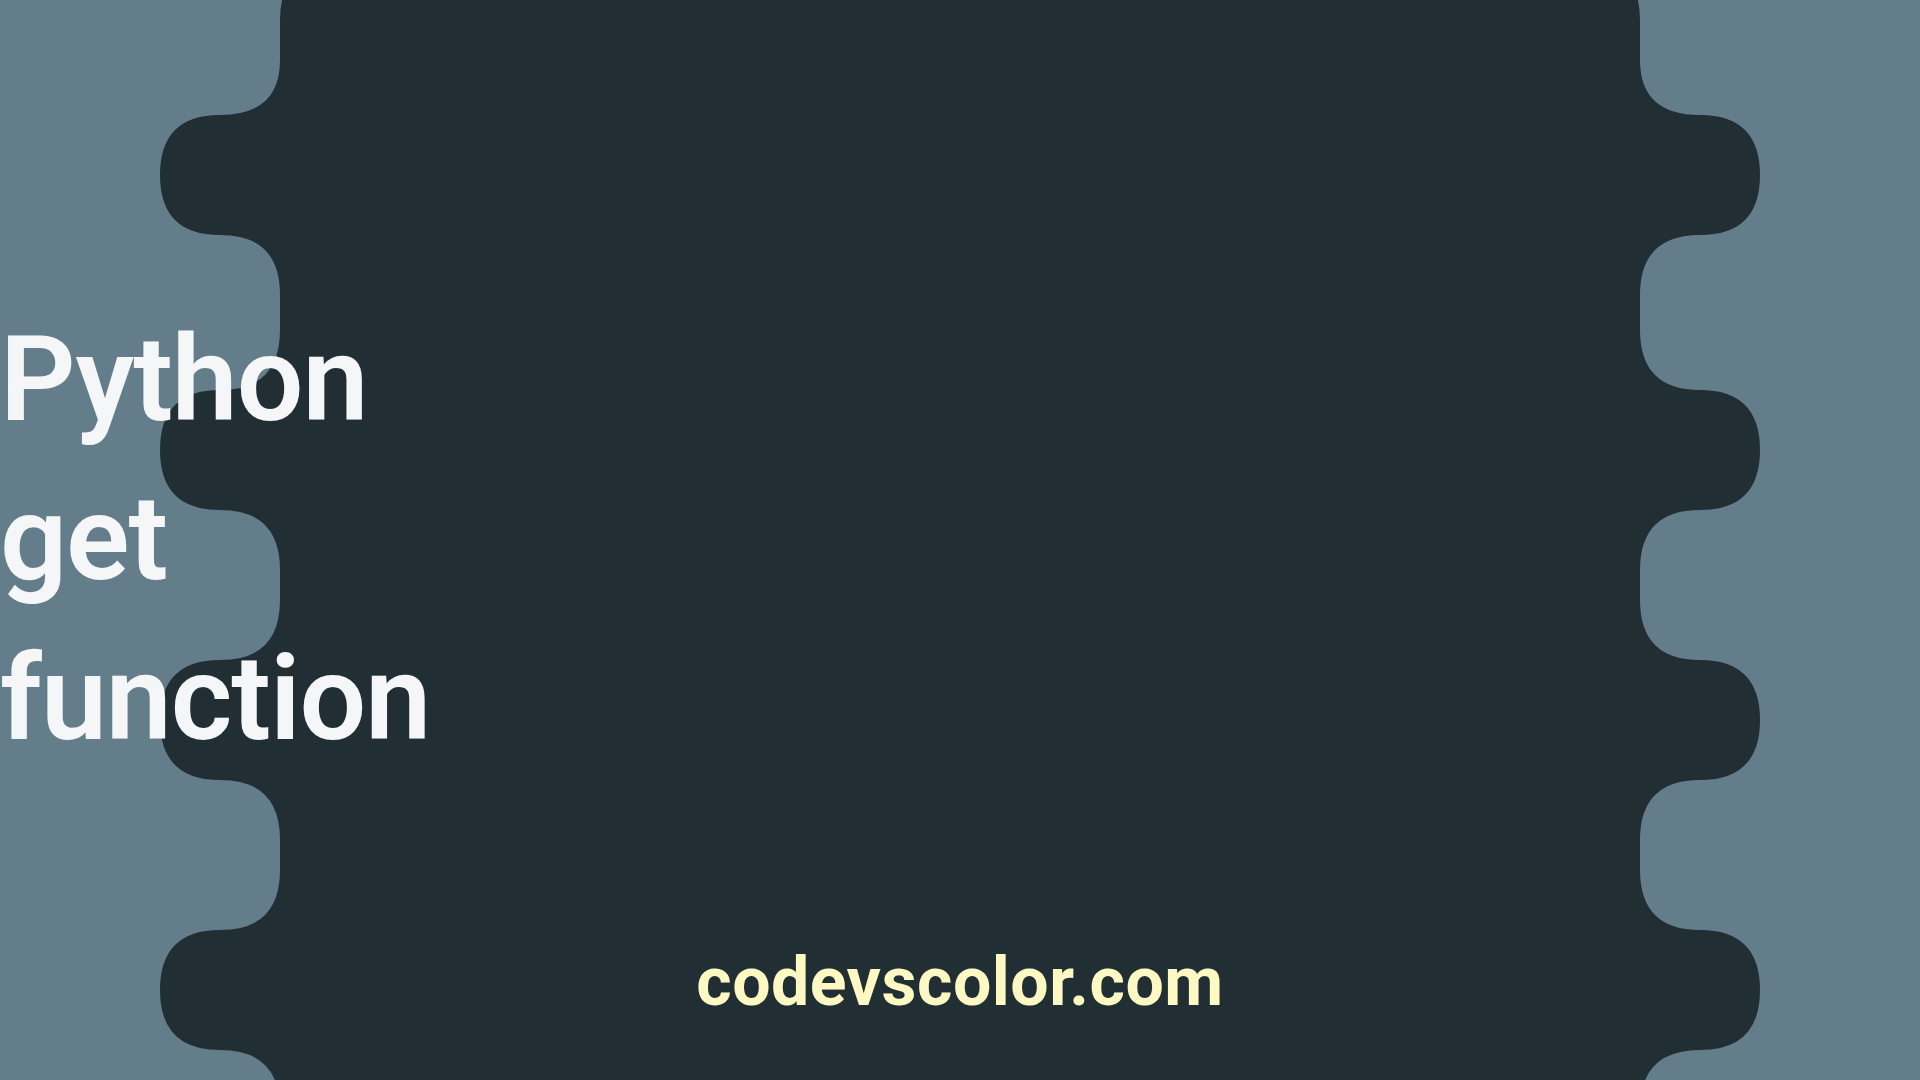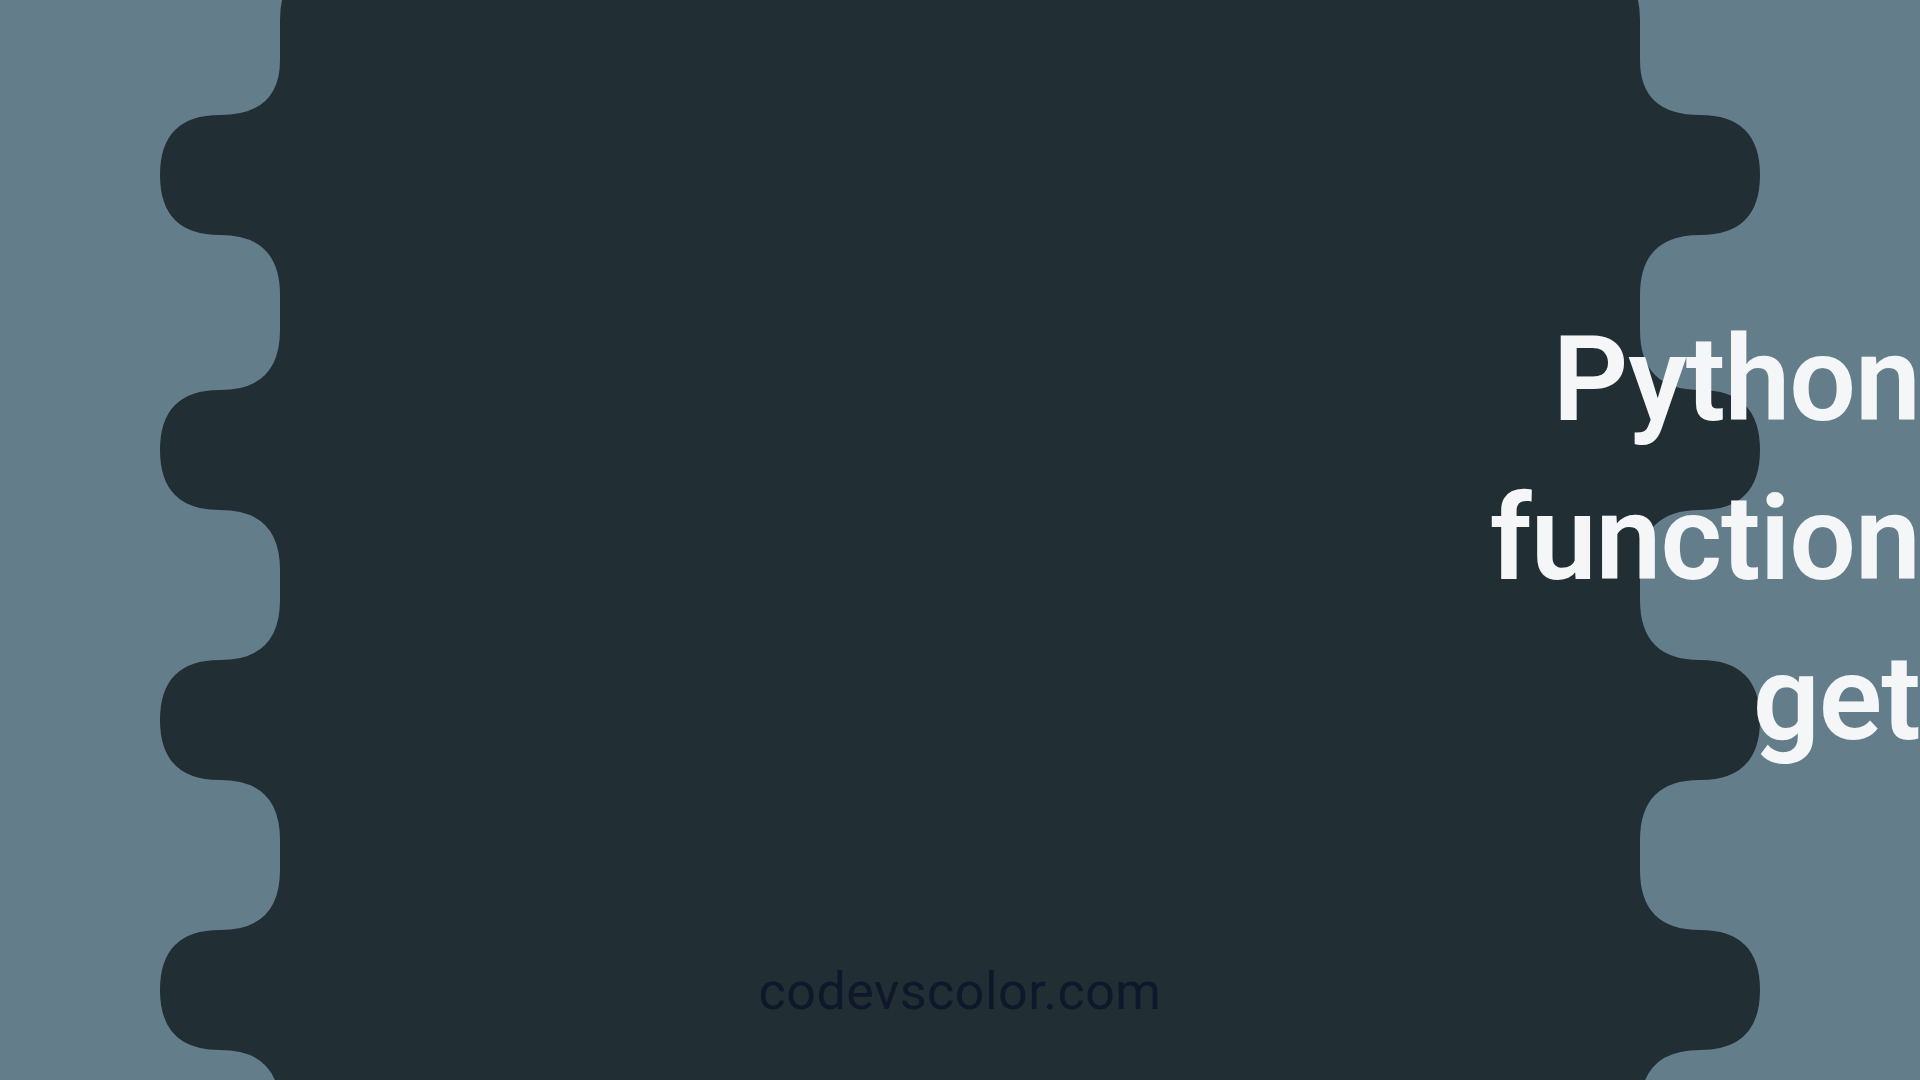--- a/index.html
+++ b/index.html
@@ -23,39 +23,39 @@
     width: 100%;
     height: 100%;
     z-index: 1;
   }
   .content {
     position: absolute;
     top: 50%;
     left: 50%;
     transform: translate(-50%, -50%);
     z-index: 2;
-    text-align: right;
+    text-align: left;
     color: #f4f6f7;
     width: 100%;
   }
   .title-line {
     font-size: 118px;
     font-weight: 600;
     line-height: 1.35;
     letter-spacing: -1px;
   }
   .caption {
     position: absolute;
     bottom: 58px;
     left: 50%;
     transform: translateX(-50%);
     z-index: 2;
-    color: #0f172a;
-    font-size: 52px;
-    font-weight: 400;
+    color: #fef9c3;
+    font-size: 68px;
+    font-weight: 700;
     letter-spacing: 0.5px;
   }
 </style>
 </head>
 <body>
 
 <svg class="blob" viewBox="0 0 1920 1080" preserveAspectRatio="none">
   <path fill="#212e34" d="
     M 340 -40
     L 1580 -40
@@ -103,17 +103,17 @@
     Q 160 115 220 115
     Q 280 115 280 60
     L 280 20
     Q 280 -40 340 -40
     Z
   "></path>
 </svg>
 
 <div class="content">
   <div class="title-line">Python</div>
+  <div class="title-line">get</div>
   <div class="title-line">function</div>
-  <div class="title-line">get</div>
 </div>
 
 <div class="caption">codevscolor.com</div>
 
 </body></html>

